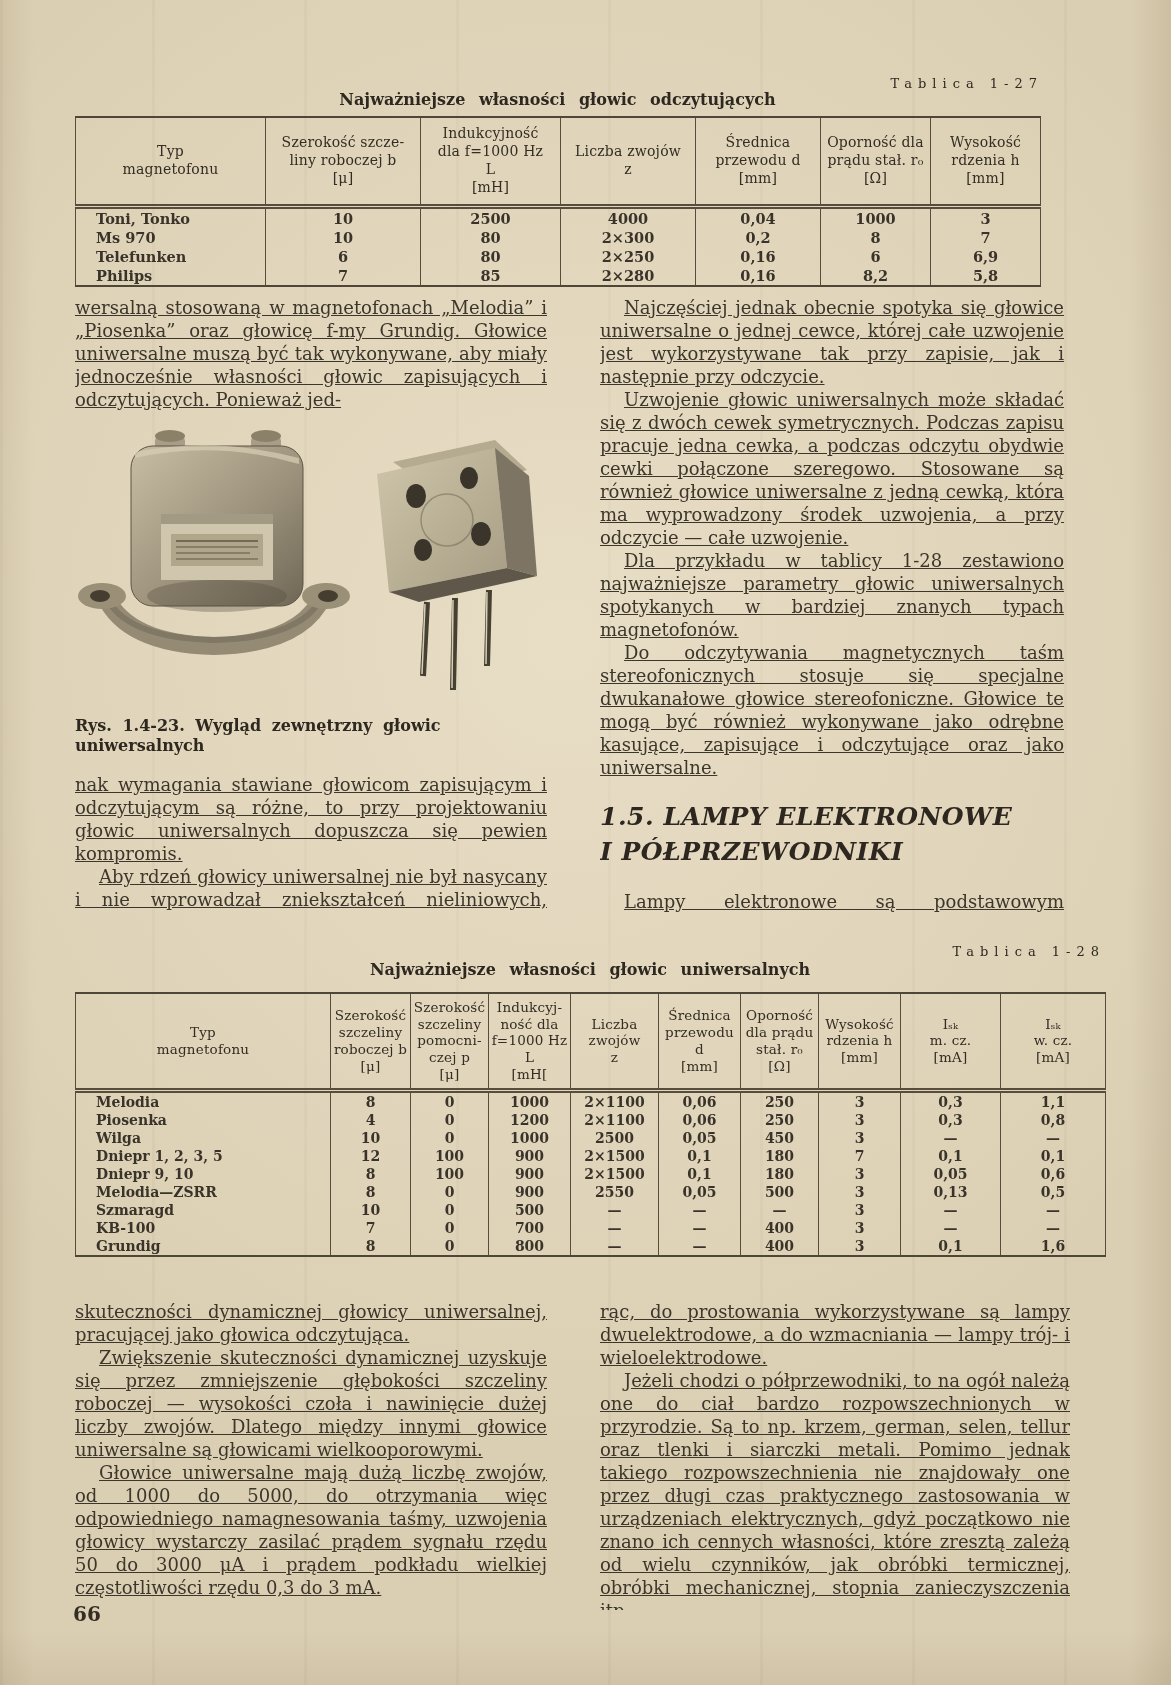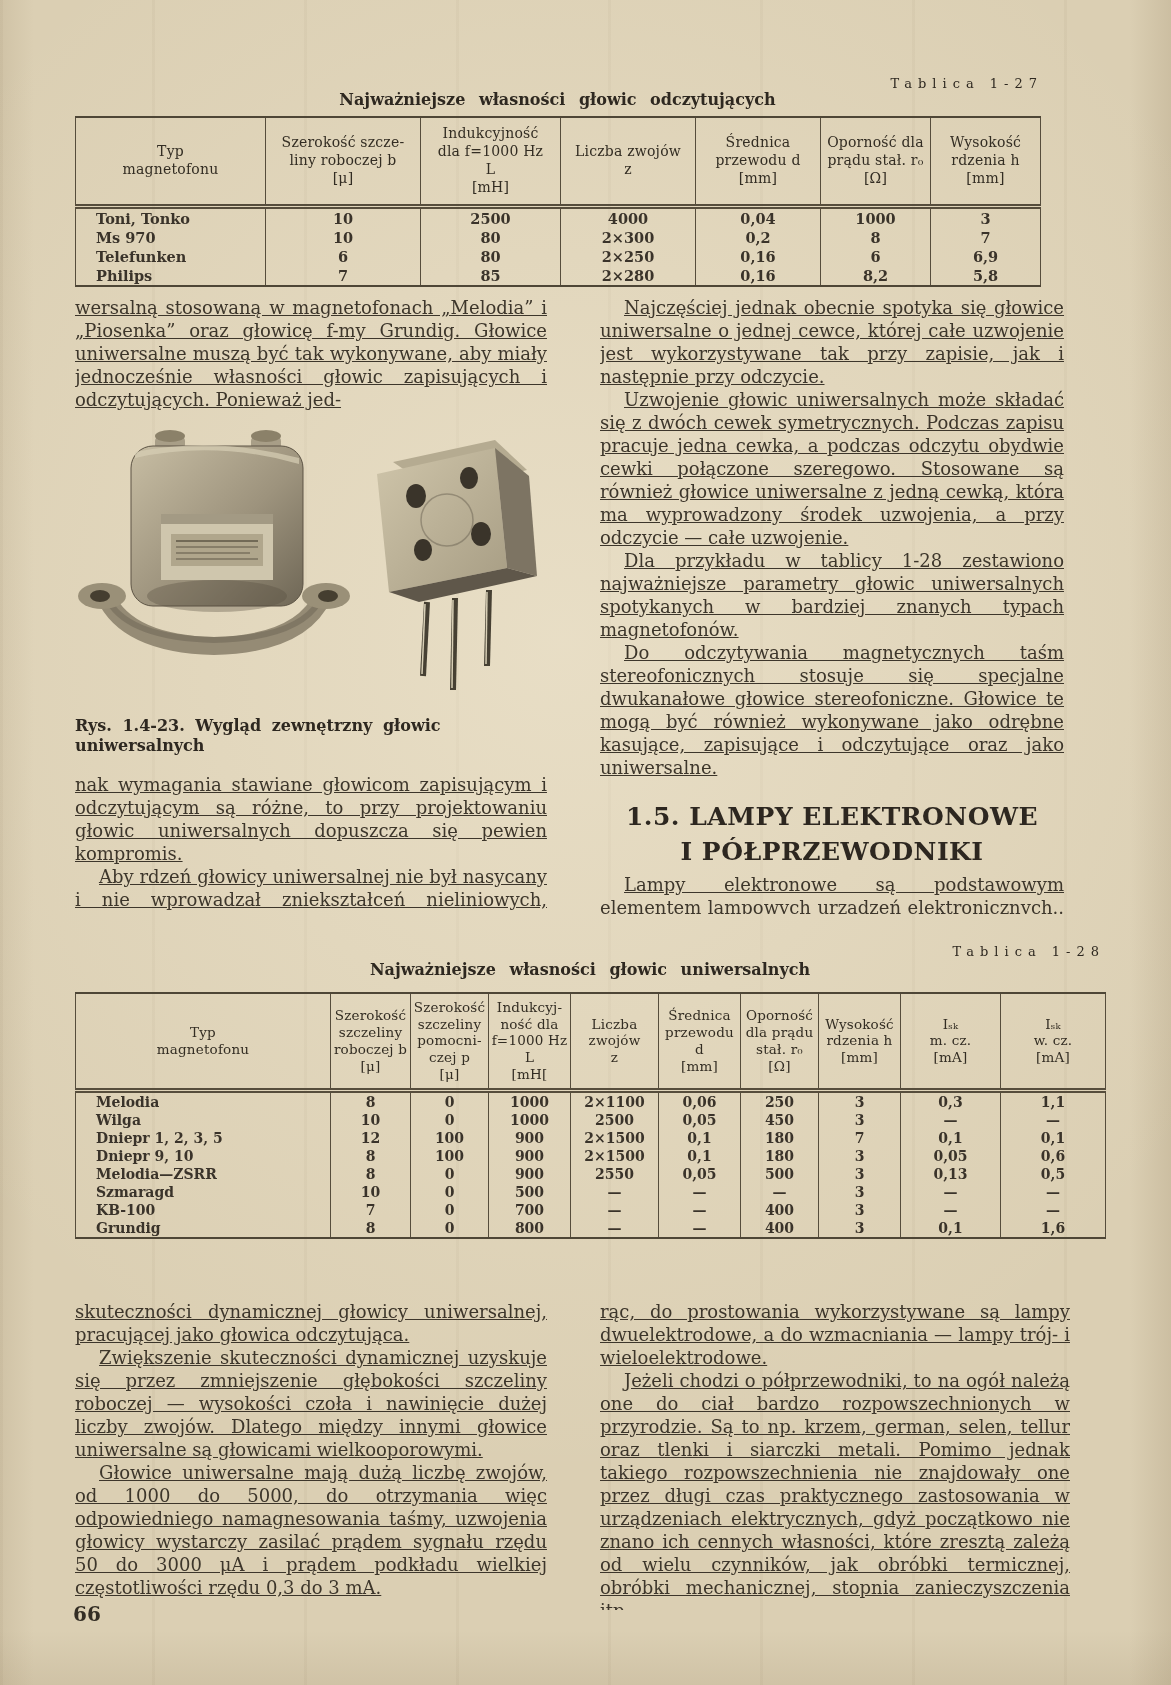--- a/index.html
+++ b/index.html
@@ -62,22 +62,23 @@
 
   .figure { margin:7px 0 0 0; text-align:center; }
   .figure svg { display:block; margin:0 auto; }
   .caption {
     font-weight:bold; font-size:16px; line-height:20px;
     text-align:left; word-spacing:5px; color:#2e2820;
     margin:10px 0 17px 0; text-indent:0;
   }
   .section-heading {
     font-weight:bold; font-size:25px; line-height:35px;
-    text-align:center; letter-spacing:.5px; color:#2d2720;
-    margin:20px 0 4px 0;
+    text-align:left; letter-spacing:.5px; color:#2d2720;
+    margin:20px 0 21px 0;
+    font-style:italic;
   }
   .page-number {
     position:absolute; font-weight:bold; font-size:20px; color:#332d24;
   }
 </style>
 </head>
 <body>
 
 <div class="page">
 
@@ -307,20 +308,32 @@
           <td>0</td>
           <td>1000</td>
           <td>2×1100</td>
           <td>0,06</td>
           <td>250</td>
           <td>3</td>
           <td>0,3</td>
           <td>1,1</td>
         </tr>
         <tr>
+          <td>Piosenka</td>
+          <td>4</td>
+          <td>0</td>
+          <td>1200</td>
+          <td>2×1100</td>
+          <td>0,06</td>
+          <td>250</td>
+          <td>3</td>
+          <td>0,3</td>
+          <td>0,8</td>
+        </tr>
+        <tr>
           <td>Wilga</td>
           <td>10</td>
           <td>0</td>
           <td>1000</td>
           <td>2500</td>
           <td>0,05</td>
           <td>450</td>
           <td>3</td>
           <td>—</td>
           <td>—</td>

